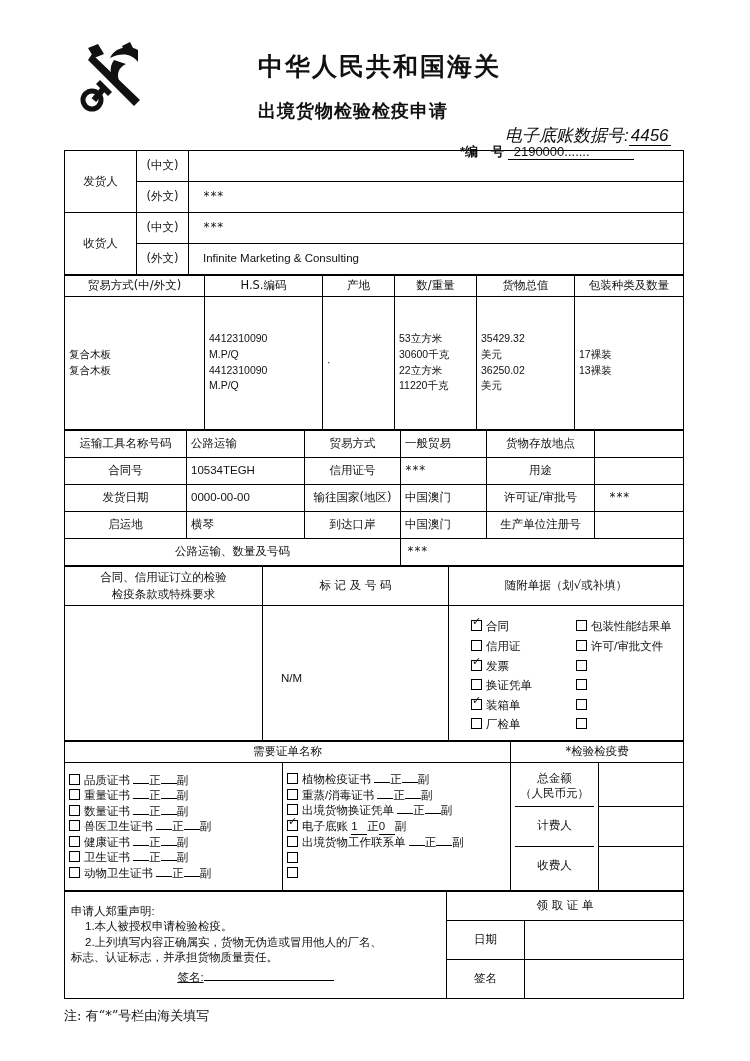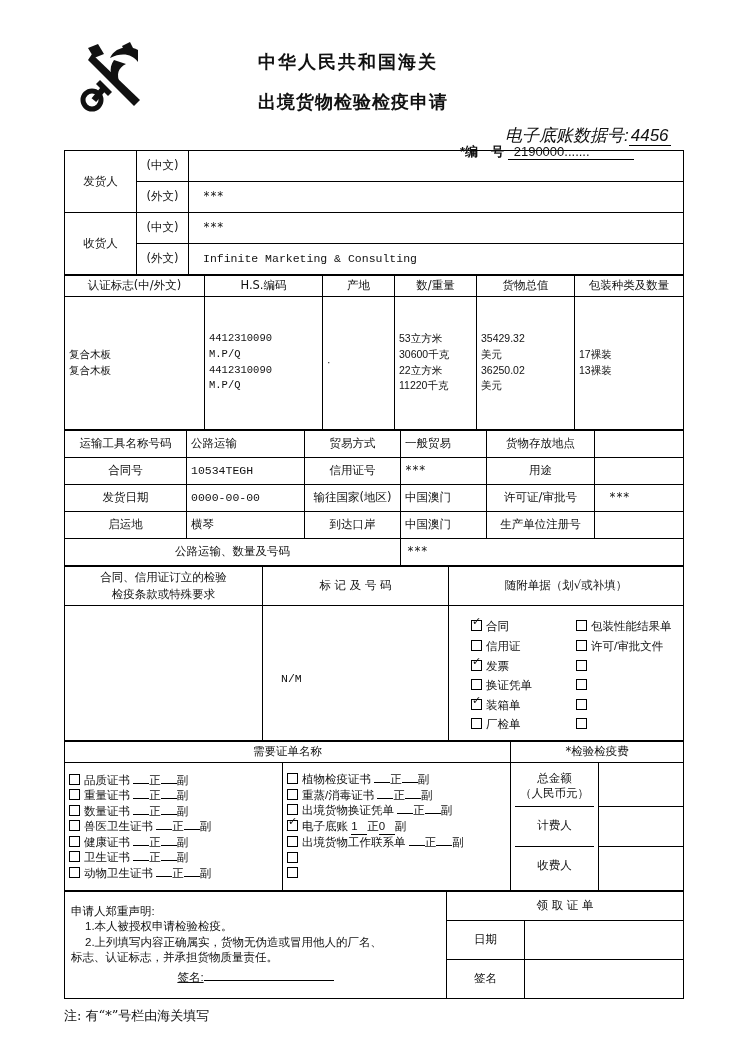--- a/index.html
+++ b/index.html
@@ -9,38 +9,38 @@
     font-family:"Liberation Sans","DejaVu Sans",sans-serif;
     color:#111;
     font-size:12px;
   }
   .page{position:relative;width:750px;height:1061px;box-sizing:border-box;padding:0;}
 
   
   .header{position:relative;height:150px;}
   .logo{position:absolute;left:78px;top:40px;width:72px;height:72px;}
   .titles{position:absolute;left:258px;top:50px;}
-  .title1{font-family:"DejaVu Serif","Liberation Serif",serif;font-weight:bold;font-size:18px;letter-spacing:2px;}
+  .title1{font-family:"DejaVu Serif","Liberation Serif",serif;font-weight:bold;font-size:25px;letter-spacing:2px;}
   .title2{font-family:"DejaVu Serif","Liberation Serif",serif;font-weight:bold;font-size:18px;letter-spacing:1px;margin-top:16px;}
   .ledger{position:absolute;left:505px;top:124px;font-size:17px;white-space:nowrap;font-style:italic;}
   .ledger .u{border-bottom:1px solid #000;padding:0 2px;}
 
   .numline{position:absolute;left:460px;top:143px;font-size:13px;white-space:nowrap;}
   .numline .lbl{font-weight:bold;}
   .numline .u{display:inline-block;border-bottom:1px solid #000;min-width:120px;text-align:left;padding-left:6px;}
 
   .dateline{position:absolute;left:460px;top:166px;font-size:13px;white-space:nowrap;}
 
   
   table.doc{border-collapse:collapse;width:620px;margin-left:64px;table-layout:fixed;}
   table.doc td{border:1px solid #000;padding:2px 4px;vertical-align:middle;font-size:11.5px;line-height:1.35;}
   .c{text-align:center;}
   .top{vertical-align:top;}
   .cn{font-family:"DejaVu Sans","Liberation Sans",sans-serif;}
-  .mono{font-family:Liberation Mono, monospace;font-size:10.5px;}
+  .mono{font-family:Liberation Sans, sans-serif;font-size:10.5px;}
   .stars{font-family:"DejaVu Sans Mono","Liberation Mono",monospace;font-size:11px;}
 
   .goodsbody td{height:128px;}
   .goodsbody .lines{font-size:10.5px;line-height:1.5;}
 
   
   .attach{font-size:11px;line-height:1.55;}
   .box{display:inline-block;width:9px;height:9px;border:1px solid #000;margin-right:4px;position:relative;top:1px;}
   .box.checked:after{content:"✓";position:absolute;left:0px;top:-5px;font-size:11px;line-height:11px;}
 
@@ -123,21 +123,21 @@
     <colgroup>
       <col style="width:140px">
         <col style="width:118px">
         <col style="width:72px">
       <col style="width:82px">
         <col style="width:98px">
         <col>
     </colgroup>
     <tbody>
         <tr>
-      <td class="c cn">认证标志(中/外文)</td>
+      <td class="c cn">贸易方式(中/外文)</td>
       <td class="c cn">H.S.编码</td>
       <td class="c cn">产地</td>
       <td class="c cn">数/重量</td>
       <td class="c cn">货物总值</td>
       <td class="c cn">包装种类及数量</td>
     </tr>
     <tr class="goodsbody">
       <td class="top lines">
         <div>复合木板</div>
         <div>复合木板</div>

